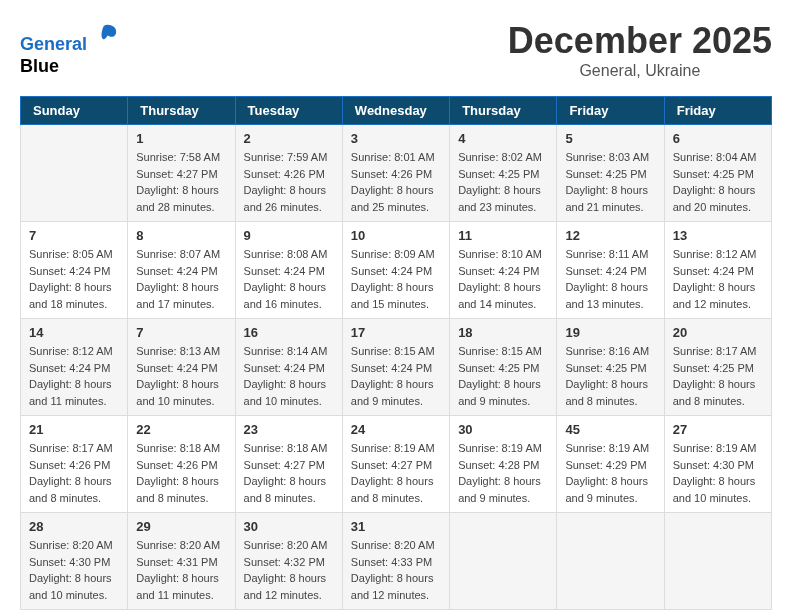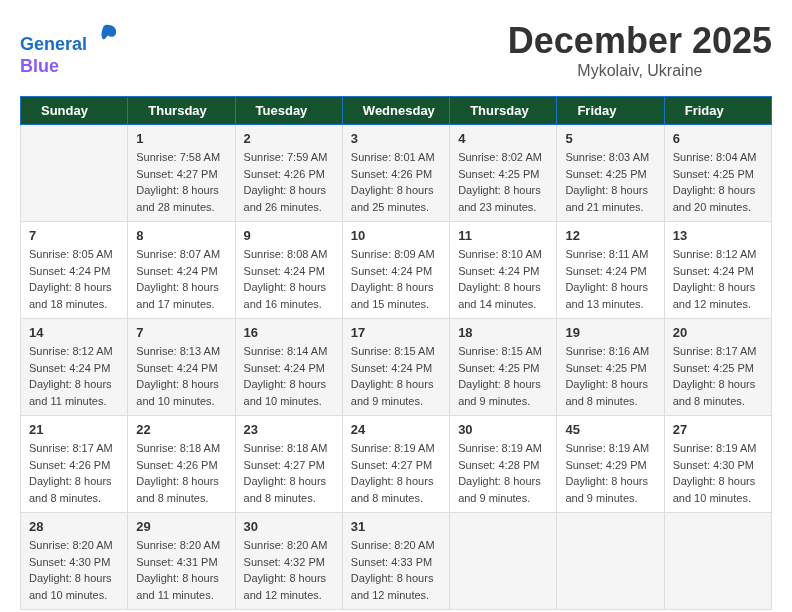--- a/index.html
+++ b/index.html
@@ -45,24 +45,24 @@
     .subtitle {
       font-size: 16px;
       color: #555;
     }
     table {
       width: 100%;
       border-collapse: collapse;
       table-layout: fixed;
     }
     thead tr th {
-      background-color: #14532d;
+      background-color: #0c4a6e;
       color: #fff;
       text-align: left;
-      padding: 6px 20px;
+      padding: 6px 12px;
       font-size: 13px;
       font-weight: bold;
       border: 1px solid #1a6fc4;
     }
     tbody tr {
       border-bottom: 1px solid #ccc;
     }
     tbody tr:nth-child(odd) {
       background-color: #f5f5f5;
     }
@@ -93,27 +93,27 @@
 <body>
 
 <div class="header">
   <div class="logo">
     <div>
       <div class="logo-text">
         <span>General</span><svg class="logo-bird" viewBox="0 0 40 35">
             <path d="M20 5 C25 2, 38 5, 36 15 C34 22, 28 20, 25 18 C22 16, 20 10, 20 5Z" fill="#1a6fc4"></path>
             <path d="M20 5 C18 8, 15 18, 18 22 C20 25, 22 22, 25 18" fill="#1a6fc4"></path>
           </svg><br>
-        <span style="color:#8b5cf6; font-weight:bold;">Blue</span>
+        <span style="color:#000000; font-weight:bold;">Blue</span>
       </div>
     </div>
   </div>
   <div class="title-block">
     <div class="month-title">December 2025</div>
-    <div class="subtitle">Mykolaiv, Ukraine</div>
+    <div class="subtitle">General, Ukraine</div>
   </div>
 </div>
 
 <table>
   <thead>
     <tr>
     <th>Sunday</th>
         <th>Thursday</th>
         <th>Tuesday</th>
         <th>Wednesday</th>

